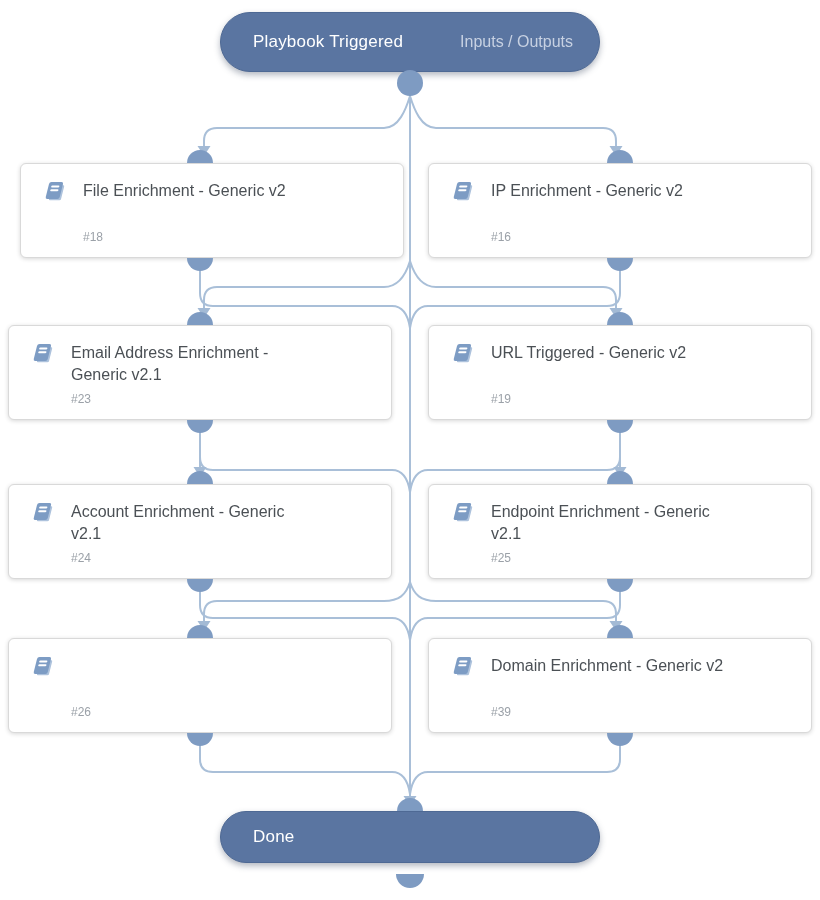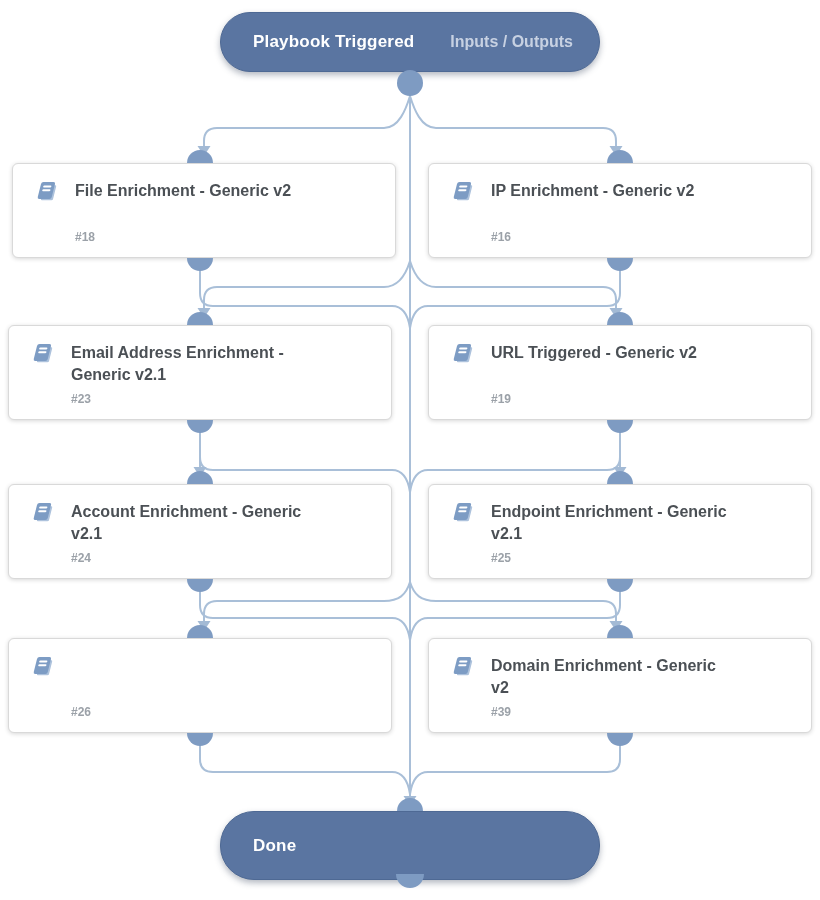--- a/index.html
+++ b/index.html
@@ -1,21 +1,21 @@
 <!DOCTYPE html>
 <html><head>
 <meta charset="utf-8">
 <style>
   html,body{margin:0;padding:0;}
   body{
     width:820px;height:900px;position:relative;overflow:hidden;
     background:#ffffff;
     font-family:"Liberation Sans", sans-serif;
   }
-  #stage{position:absolute;inset:0;width:820px;height:900px;font-weight:bold;}
+  #stage{position:absolute;inset:0;width:820px;height:900px;}
   
   .pill{
     position:absolute;height:60px;border-radius:32px;
     background:#5a75a1;border:1px solid #4e6994;
     box-shadow:0 3px 6px rgba(40,55,80,.35);
     display:flex;align-items:center;justify-content:space-between;
     padding:0 26px 0 32px;box-sizing:border-box;z-index:2;
   }
   .pill .plabel{color:#ffffff;font-size:17px;letter-spacing:.2px;}
   .pill .io{color:#c7d1e2;font-size:16px;cursor:pointer;}
@@ -43,25 +43,25 @@
 </head>
 <body>
 
 <div id="stage">
 
   <div class="pill" style="left:220px;top:12px;width:380px;">
     <span class="plabel">Playbook Triggered</span>
     <span class="io">Inputs / Outputs</span>
   </div>
 
-  <div class="pill" style="left:220px;top:811px;width:380px;height:69px;border-radius:34px;">
+  <div class="pill" style="left:220px;top:811px;width:380px;height:52px;border-radius:34px;">
     <span class="plabel">Done</span>
   </div>
 
-  <div class="block" style="left:12px;top:163px">
+  <div class="block" style="left:20px;top:163px">
     <span class="bicon book-icon"><svg width="26" height="24" viewBox="0 0 26 24">
     <g transform="translate(5,0) skewX(-14)">
       <rect x="7" y="4.5" width="13.5" height="16.5" rx="2" fill="#adc2dc" stroke="#ffffff" stroke-width="1.4"></rect>
       <rect x="4" y="2" width="14" height="17" rx="2" fill="#7d9cc4"></rect>
       <rect x="6.8" y="5.5" width="8.2" height="2" rx="1" fill="#ffffff"></rect>
       <rect x="6.8" y="9.2" width="8.2" height="2" rx="1" fill="#ffffff"></rect>
     </g>
   </svg></span>
     <div class="btitle">File Enrichment - Generic v2</div>
     <div class="bid">#18</div>

